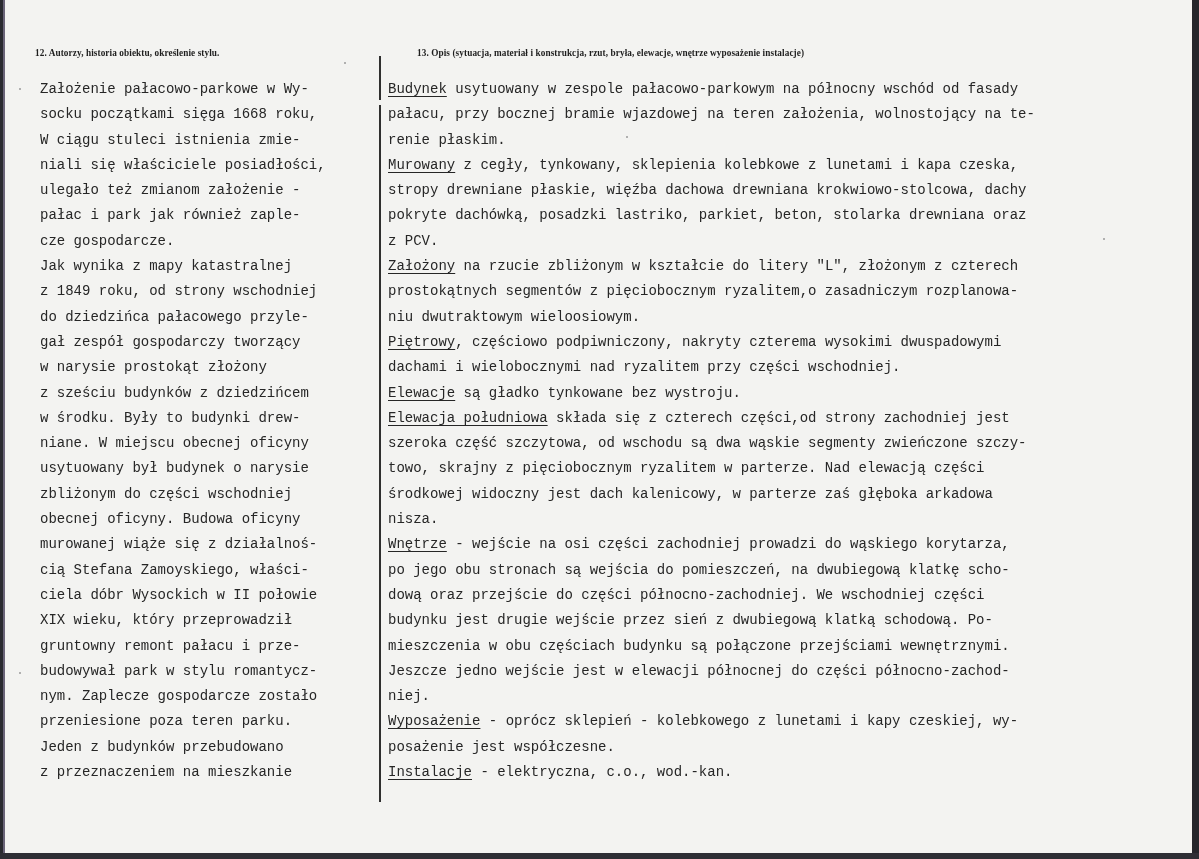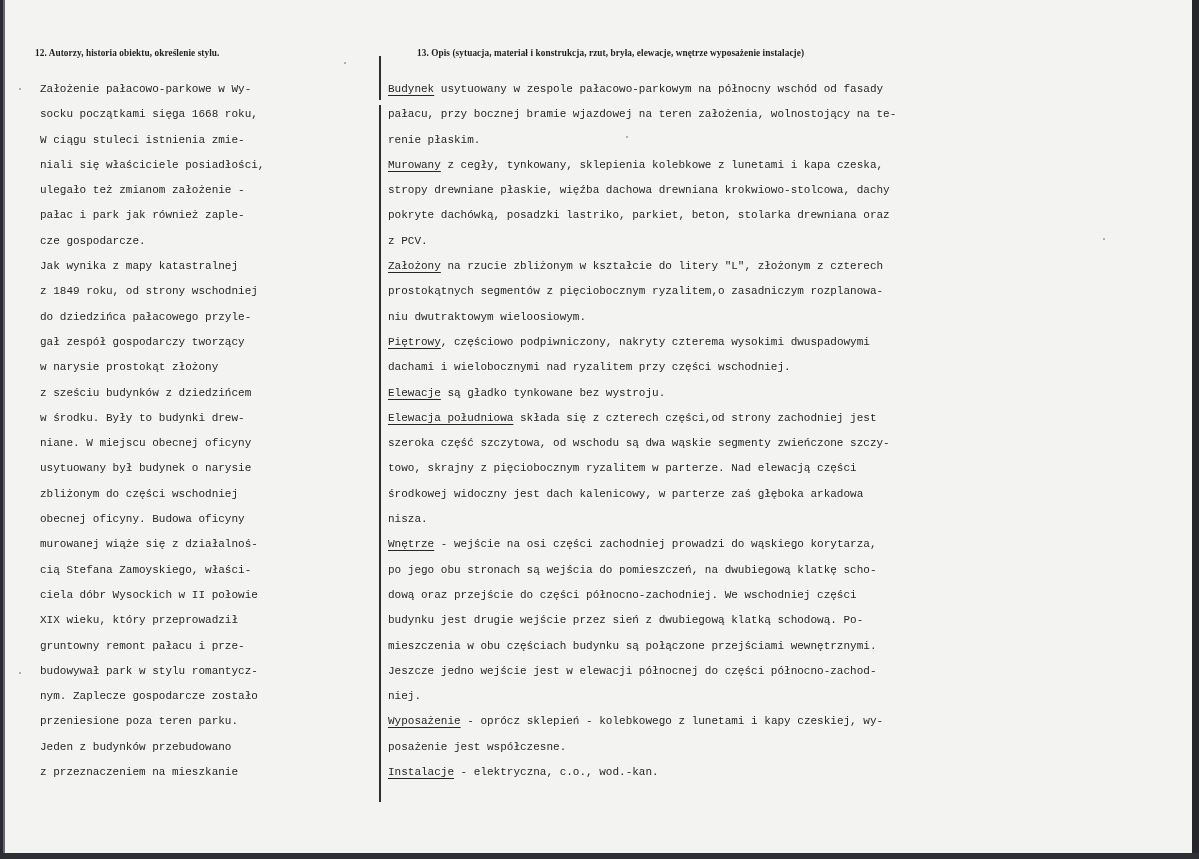--- a/index.html
+++ b/index.html
@@ -47,21 +47,21 @@
       transform: scaleX(0.88);
       transform-origin: left center;
       white-space: nowrap;
     }
     .hdr-left { left: 30px; }
     .hdr-right { left: 412px; }
 
     .col {
       position: absolute;
       font-family: "Liberation Mono", monospace;
-      font-size: 11px;
+      font-size: 14px;
       color: #262626;
       white-space: pre;
       line-height: 25.3px;
     }
     .col-left {
       left: 35px;
       top: 77px;
     }
     .col-right {
       left: 383px;

